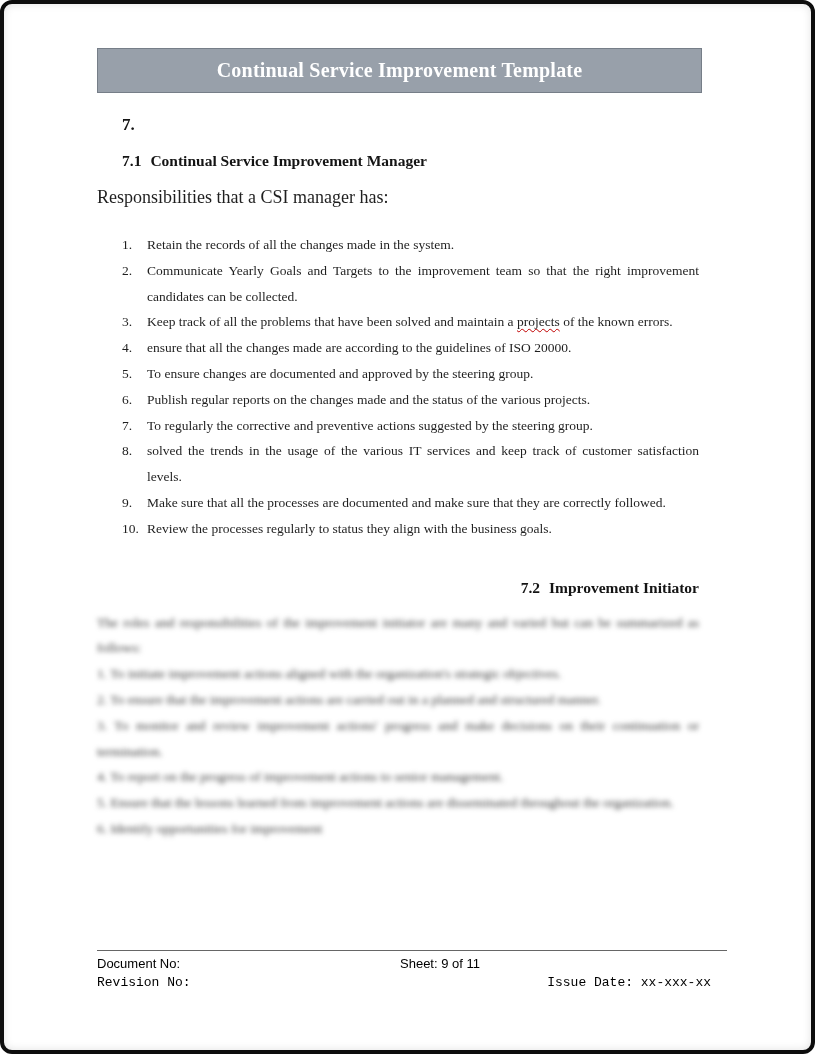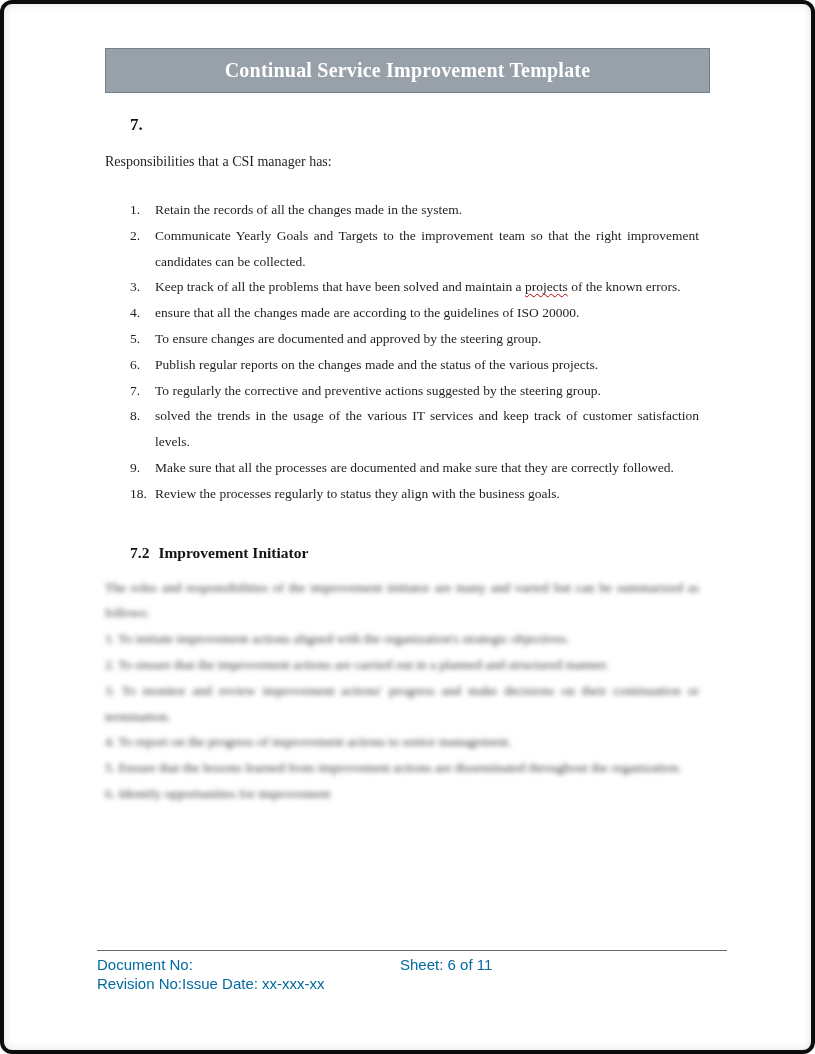--- a/index.html
+++ b/index.html
@@ -8,21 +8,21 @@
     width:815px; height:1054px;
     box-sizing:border-box;
     background:#ffffff;
     border:4px solid #0d0d0d;
     border-radius:12px;
     overflow:hidden;
     font-family:"Liberation Serif", serif;
     color:#1f1f1f;
     box-shadow: inset 0 0 8px rgba(0,0,0,0.12);
   }
-  .content { padding:0 112px 0 93px;margin-left:8px; }
+  .content { padding:0 112px 0 93px; }
 
   .banner {
     margin-top:44px;
     width:605px; height:45px;
     box-sizing:border-box;
     background:#98a0aa;
     border:1px solid #767e88;
     display:flex; align-items:center; justify-content:center;
   }
   .banner-title {
@@ -45,81 +45,85 @@
   .h-sub {
     display:flex;
     margin:17px 0 0 0;
     padding-left:25px;
     font-size:15.5px;
     font-weight:bold;
     color:#141414;
   }
   .h-sub .h-num { margin-right:9px; }
 
-  .intro { margin:17px 0 0 0; font-size:14px; line-height:20px; }
+  .intro { margin:17px 0 0 0; font-size:18px; line-height:20px; }
 
   ol.items {
     list-style:none;
     margin:25px 0 0 0;
     padding:0 0 0 25px;
   }
   ol.items li { display:flex; font-size:13.5px; line-height:25.8px; }
   ol.items .li-num { flex:0 0 25px; }
   ol.items .li-txt { flex:1; text-align:justify;font-family:Liberation Serif, serif; }
 
   .squiggle {
     text-decoration-line:underline;
     text-decoration-style:wavy;
     text-decoration-color:#c00000;
     text-decoration-thickness:1px;
     text-underline-offset:2px;
   }
 
-  .h-sub.second { margin-top:37px; }
+  .h-sub.second { margin-top:37px;justify-content:flex-end; }
 
   .blurred-block {
     margin-top:13px;
     filter:blur(2.4px);
     color:#3c3c3c;
   }
   .blurred-block p {
     margin:0;
     font-size:13.5px;
     line-height:25.8px;
     text-align:justify;
   }
 
   .footer {
     position:absolute;
     left:93px; top:946px;
     width:630px;
     font-family:"Liberation Sans", sans-serif;
-    font-size:15px;
-    color:#0369a1;
+    font-size:13px;
+    color:#000000;
   }
   .footer-rule { border-top:1px solid #666666; height:0; }
   .footer-row1 { position:relative; margin-top:5px; height:18px; }
   .footer-sheet { position:absolute; left:303px; top:0; }
-  .footer-row2 { display:flex; margin-top:1px; height:18px; }
-  .footer-issue { margin-right:34px; }
+  .footer-row2 { display:flex; justify-content:space-between; margin-top:1px; height:18px;font-family:Liberation Mono, monospace; }
+  .footer-issue { margin-right:16px; }
 </style>
 </head>
 <body>
 
 <div class="page">
   <div class="content">
 
     <div class="banner">
       <span class="banner-title">Continual Service Improvement Template</span>
     </div>
 
     <div class="h-sec">
       <span class="h-num">7.</span>
     </div>
 
+    <div class="h-sub">
+      <span class="h-num">7.1</span>
+      <span>Continual Service Improvement Manager</span>
+    </div>
 
     <p class="intro">Responsibilities that a CSI manager has:</p>
 
     <ol class="items">
       <li>
         <span class="li-num">1.</span>
         <span class="li-txt">Retain the records of all the changes made in the system.</span>
       </li>
       <li>
         <span class="li-num">2.</span>
@@ -147,21 +151,21 @@
       </li>
       <li>
         <span class="li-num">8.</span>
         <span class="li-txt">solved the trends in the usage of the various IT services and keep track of customer satisfaction levels.</span>
       </li>
       <li>
         <span class="li-num">9.</span>
         <span class="li-txt">Make sure that all the processes are documented and make sure that they are correctly followed.</span>
       </li>
       <li>
-        <span class="li-num">18.</span>
+        <span class="li-num">10.</span>
         <span class="li-txt">Review the processes regularly to status they align with the business goals.</span>
       </li>
     </ol>
 
     <div class="h-sub second">
       <span class="h-num">7.2</span>
       <span>Improvement Initiator</span>
     </div>
 
     <div class="blurred-block">
@@ -173,20 +177,20 @@
       <p>5. Ensure that the lessons learned from improvement actions are disseminated throughout the organization.</p>
       <p>6. Identify opportunities for improvement</p>
     </div>
 
   </div>
 
   <div class="footer">
     <div class="footer-rule"></div>
     <div class="footer-row1">
       <span>Document No:</span>
-      <span class="footer-sheet">Sheet: 6 of 11</span>
+      <span class="footer-sheet">Sheet: 9 of 11</span>
     </div>
     <div class="footer-row2">
       <span>Revision No:</span>
       <span class="footer-issue">Issue Date: xx-xxx-xx</span>
     </div>
   </div>
 </div>
 
 </body></html>

